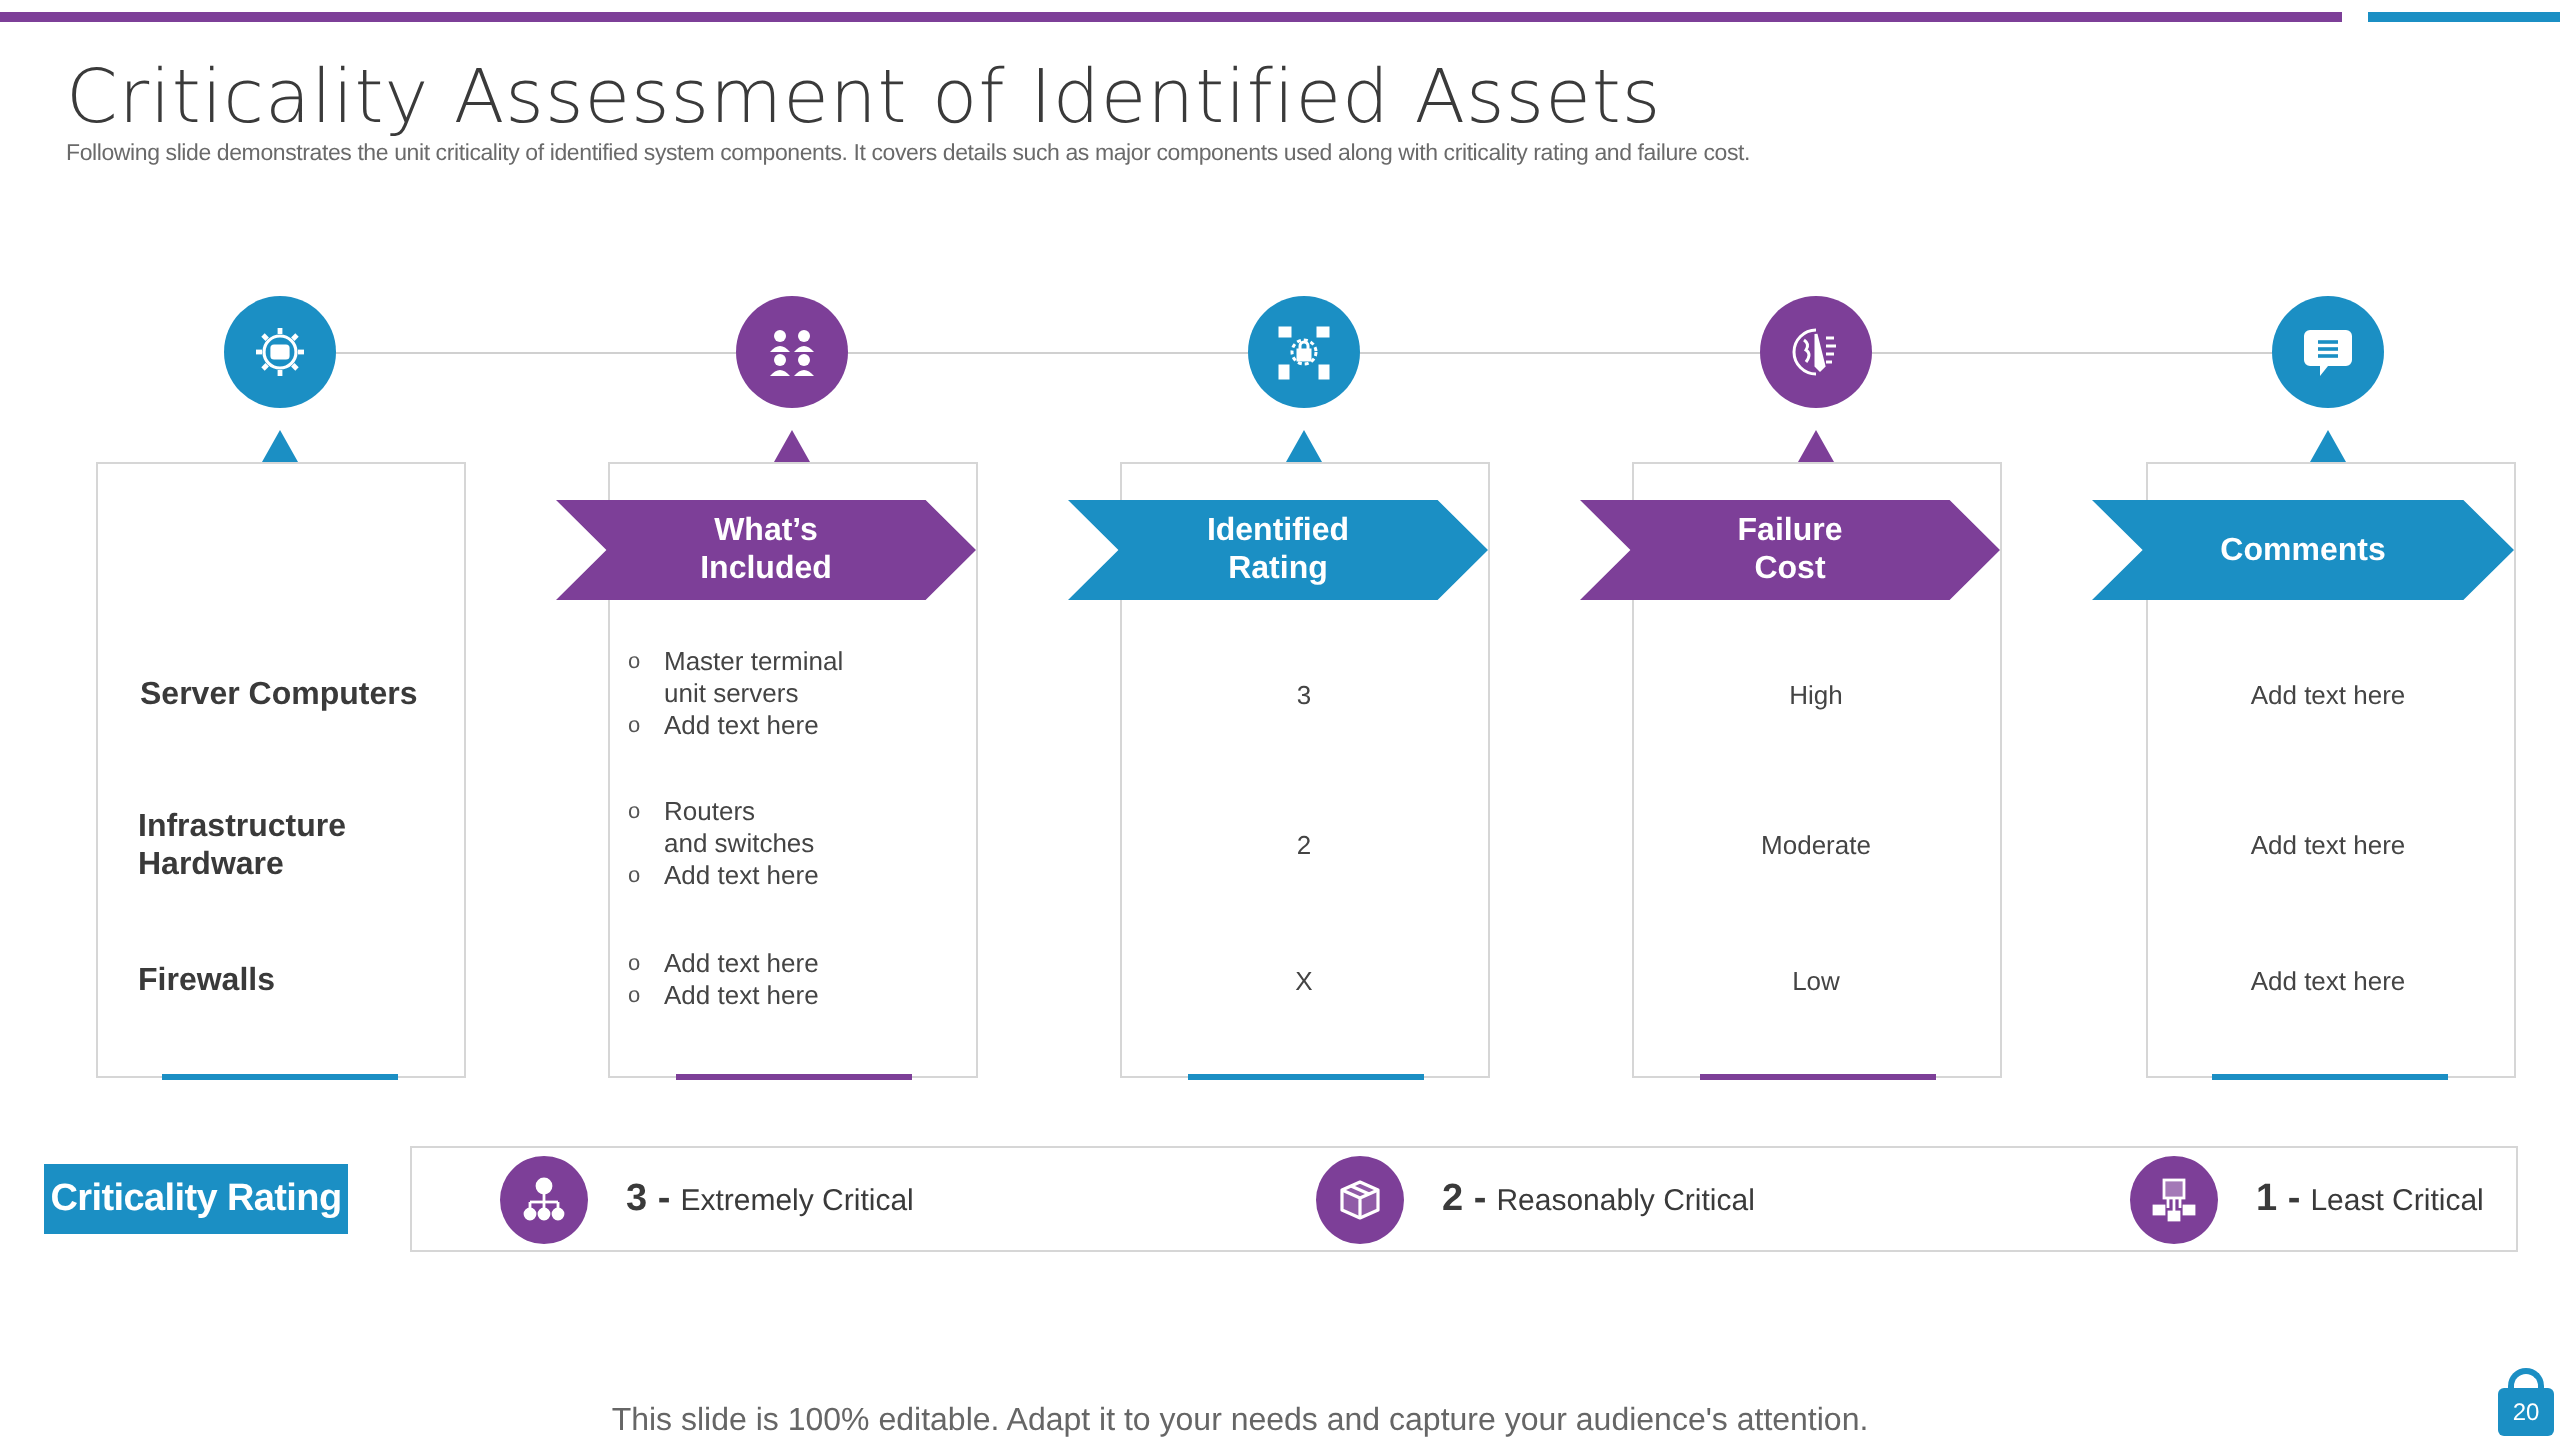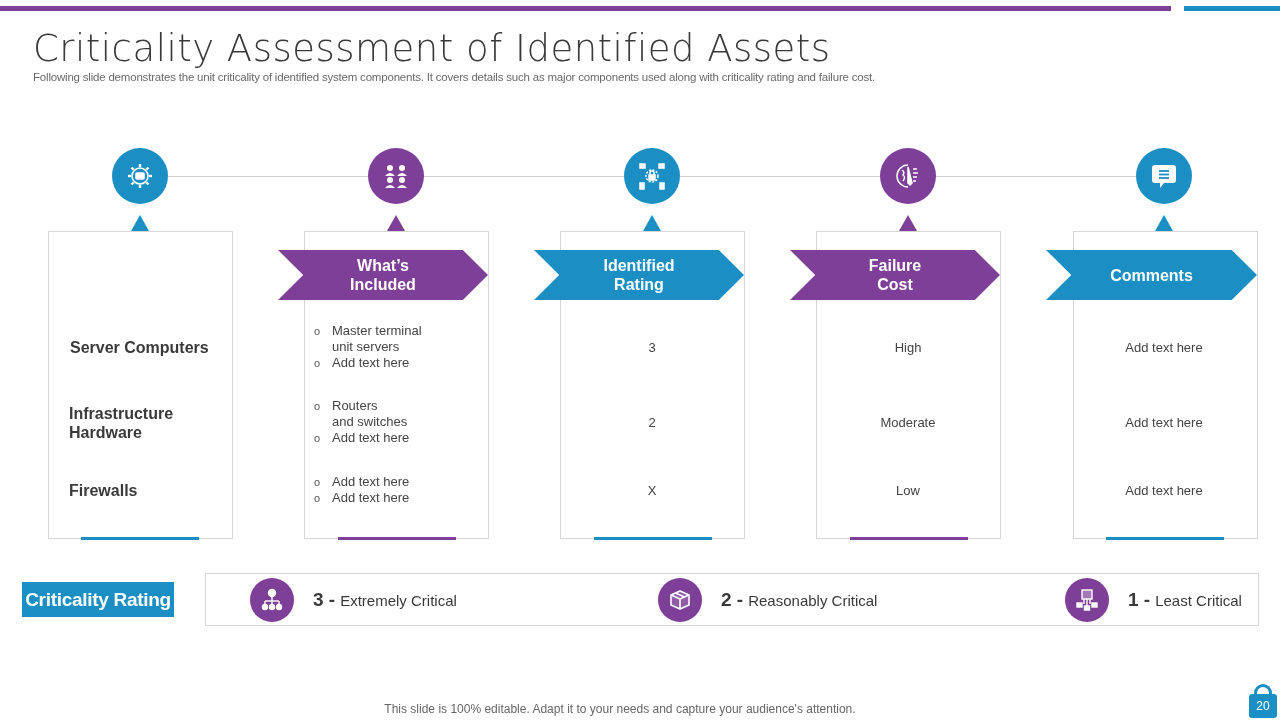--- a/index.html
+++ b/index.html
@@ -30,21 +30,21 @@
   .bullets li::before { content: "o"; position: absolute; left: 0; top: 0; font-size: 11px; color: #555; }
 
   .legend-label { position: absolute; left: 22px; top: 582px; width: 152px; height: 35px; background: #1b8fc4; color: #fff; font-weight: bold; font-size: 19px; display: flex; align-items: center; justify-content: center; letter-spacing: -0.3px; }
   .legend-box { position: absolute; left: 205px; top: 573px; width: 1054px; height: 53px; border: 1px solid #d6d6d6; background: #fff; }
   .legend-item { position: absolute; top: 4px; height: 44px; display: flex; align-items: center; }
   .legend-icon { width: 44px; height: 44px; border-radius: 50%; background: #7d3f98; display: flex; align-items: center; justify-content: center; margin-right: 19px; }
   .legend-icon svg { width: 24px; height: 24px; }
   .legend-num { font-size: 19px; font-weight: bold; color: #3a3a3a; margin-right: 5px; }
   .legend-text { font-size: 15px; color: #3a3a3a; }
 
-  .footer { position: absolute; left: 0; width: 1240px; top: 702px; text-align: center; font-size: 12px; color: #666; }
+  .footer { position: absolute; left: 0; width: 1240px; top: 702px; text-align: center; font-size: 16px; color: #666; }
   .page-badge { position: absolute; left: 1249px; top: 684px; width: 28px; height: 34px; }
   .page-badge .shackle { position: absolute; left: 5px; top: 0; width: 18px; height: 16px; border: 3px solid #1b8fc4; border-bottom: none; border-radius: 9px 9px 0 0; }
   .page-badge .body { position: absolute; left: 0; top: 10px; width: 28px; height: 24px; background: #1b8fc4; border-radius: 3px; color: #fff; font-size: 12px; display: flex; align-items: center; justify-content: center; }
 </style>
 </head>
 <body>
 
 <div class="top-bar-purple"></div>
 <div class="top-bar-blue"></div>
 

